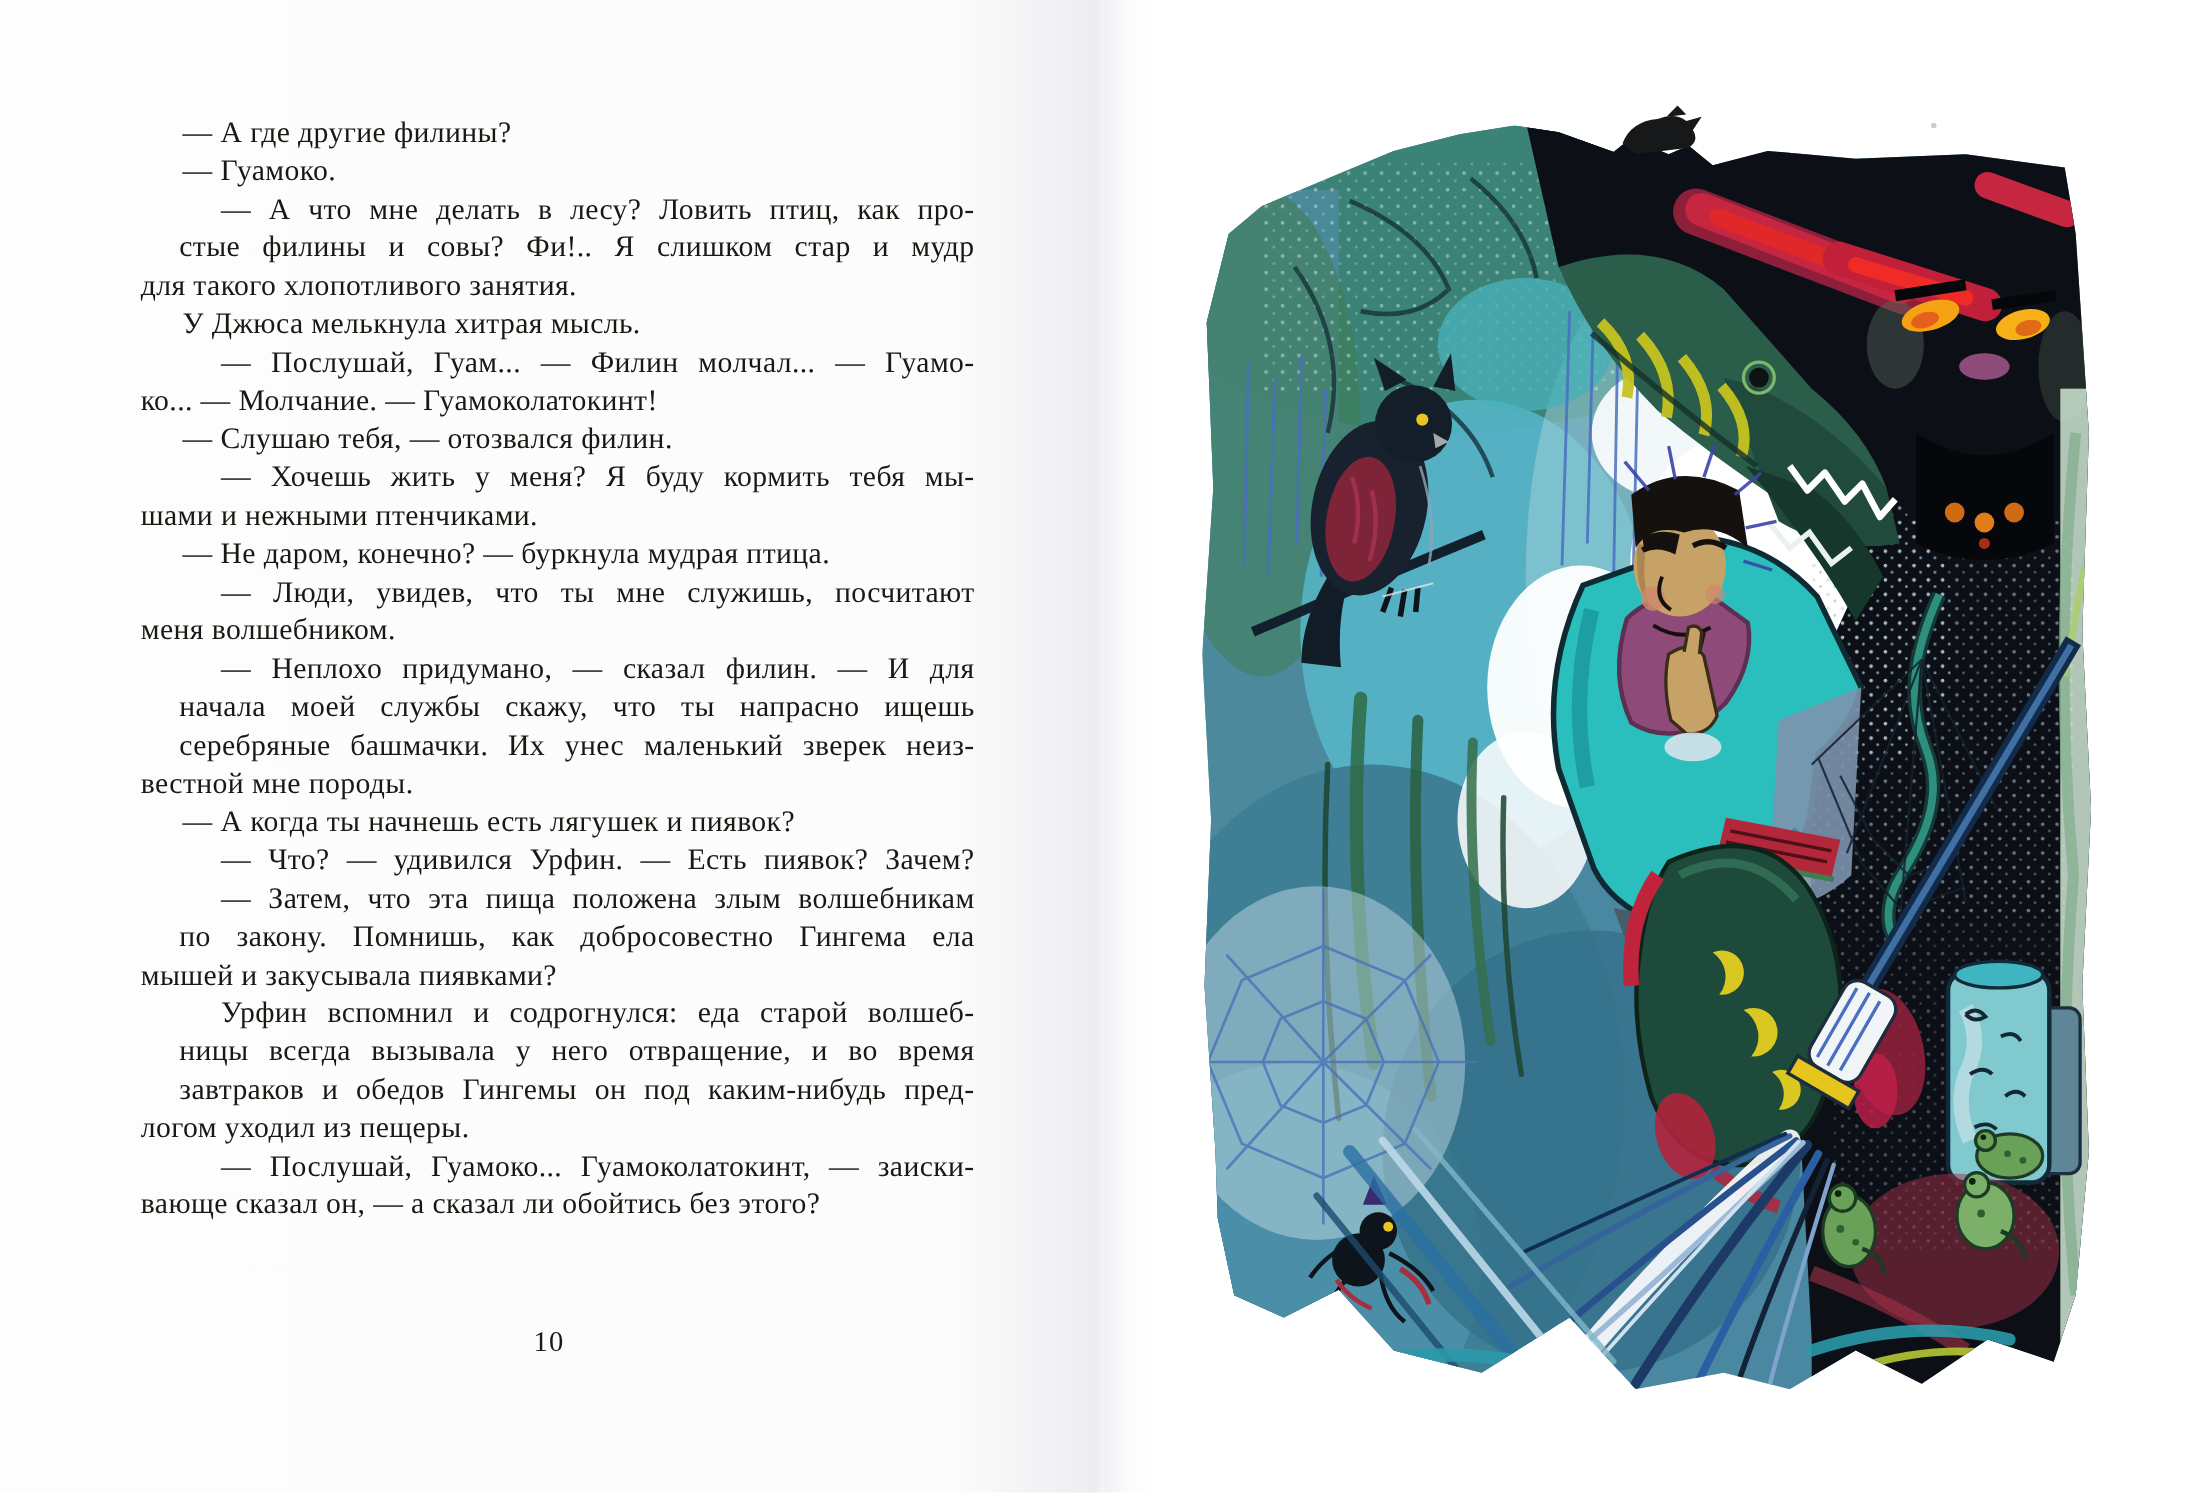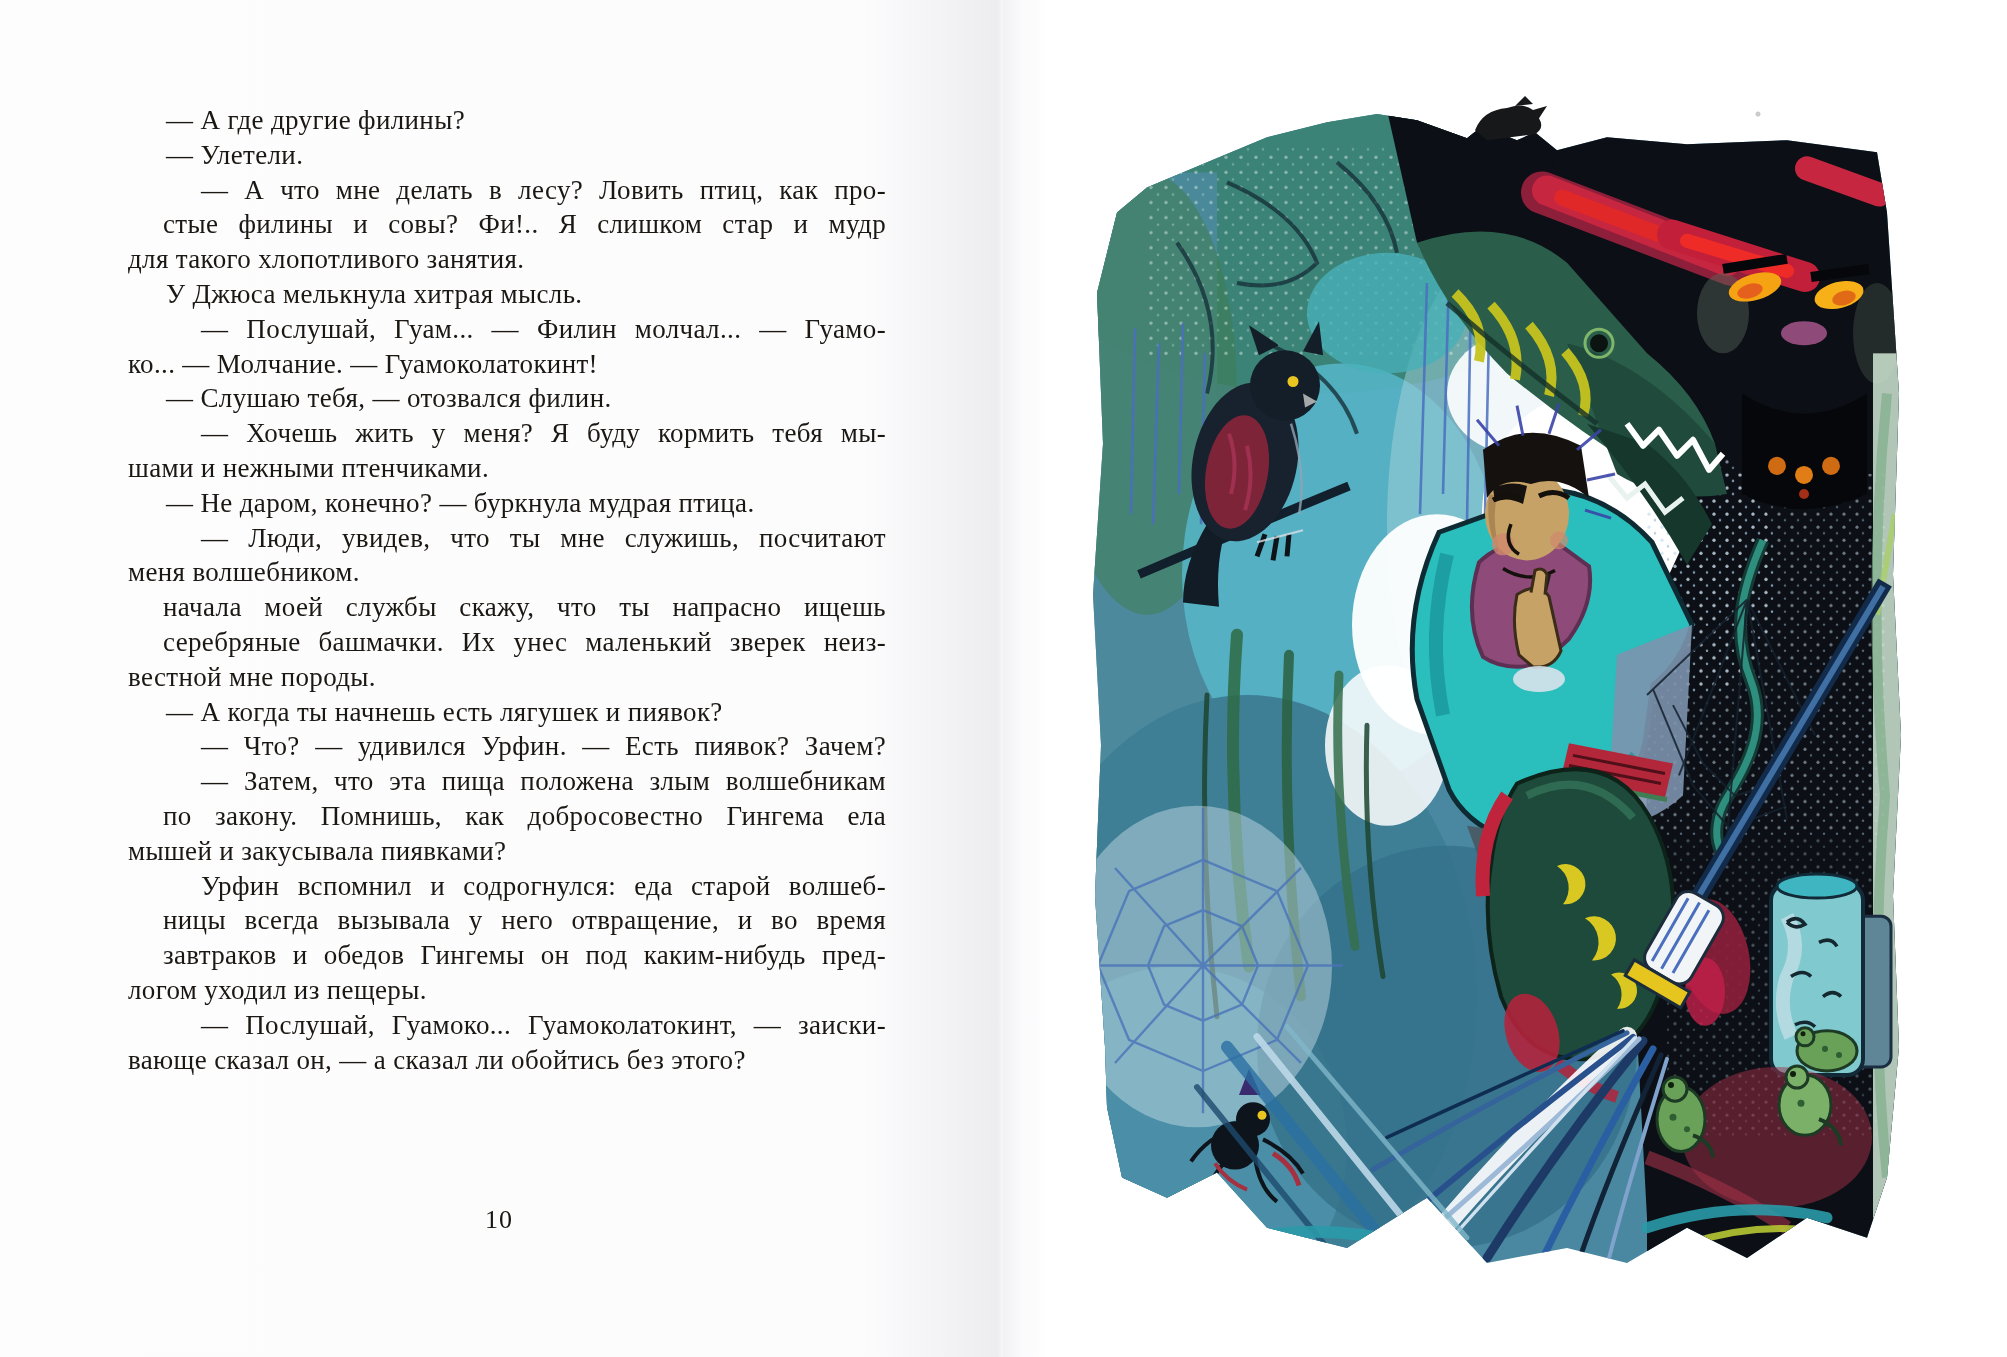--- a/index.html
+++ b/index.html
@@ -31,33 +31,34 @@
   }
   .illu{position:absolute;left:1087px;top:92px;width:816px;height:1176px;display:block;}
 </style>
 </head>
 <body>
 
 <div class="spread">
   <div class="page-left">
     <div class="text-col" id="text-col">
         <div class="ln i">— А где другие филины?</div>
-        <div class="ln i">— Улетели.</div>
+        <div class="ln i">— Гуамоко.</div>
         <div class="ln j i">— А что мне делать в лесу? Ловить птиц, как про-</div>
         <div class="ln j">стые филины и совы? Фи!.. Я слишком стар и мудр</div>
         <div class="ln">для такого хлопотливого занятия.</div>
         <div class="ln i">У Джюса мелькнула хитрая мысль.</div>
         <div class="ln j i">— Послушай, Гуам... — Филин молчал... — Гуамо-</div>
         <div class="ln">ко... — Молчание. — Гуамоколатокинт!</div>
         <div class="ln i">— Слушаю тебя, — отозвался филин.</div>
         <div class="ln j i">— Хочешь жить у меня? Я буду кормить тебя мы-</div>
         <div class="ln">шами и нежными птенчиками.</div>
         <div class="ln i">— Не даром, конечно? — буркнула мудрая птица.</div>
         <div class="ln j i">— Люди, увидев, что ты мне служишь, посчитают</div>
         <div class="ln">меня волшебником.</div>
+        <div class="ln j i">— Неплохо придумано, — сказал филин. — И для</div>
         <div class="ln j">начала моей службы скажу, что ты напрасно ищешь</div>
         <div class="ln j">серебряные башмачки. Их унес маленький зверек неиз-</div>
         <div class="ln">вестной мне породы.</div>
         <div class="ln i">— А когда ты начнешь есть лягушек и пиявок?</div>
         <div class="ln j i">— Что? — удивился Урфин. — Есть пиявок? Зачем?</div>
         <div class="ln j i">— Затем, что эта пища положена злым волшебникам</div>
         <div class="ln j">по закону. Помнишь, как добросовестно Гингема ела</div>
         <div class="ln">мышей и закусывала пиявками?</div>
         <div class="ln j i">Урфин вспомнил и содрогнулся: еда старой волшеб-</div>
         <div class="ln j">ницы всегда вызывала у него отвращение, и во время</div>

